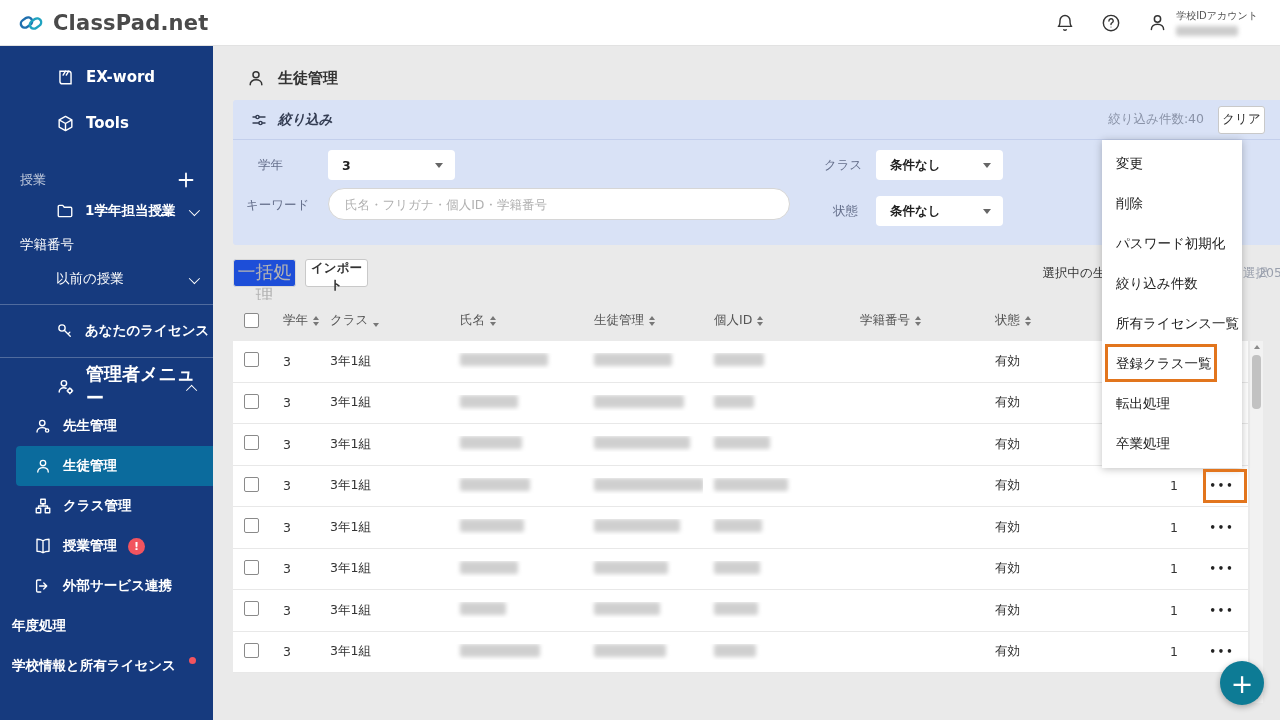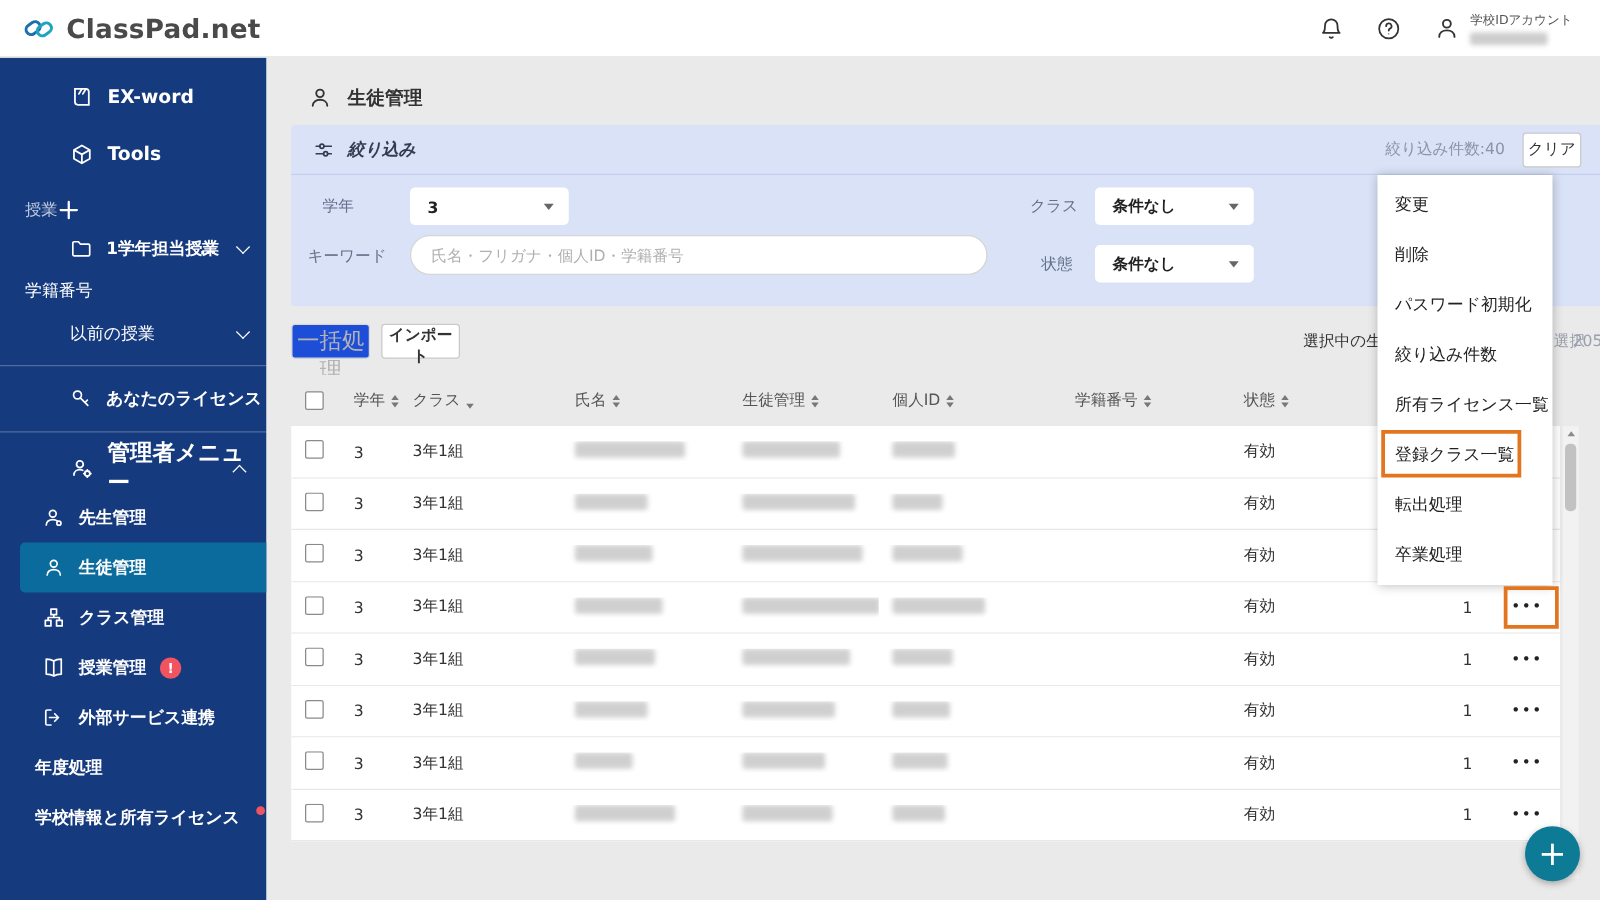--- a/index.html
+++ b/index.html
@@ -16,29 +16,29 @@
   .tb-icon { width:22px; height:22px; display:flex; align-items:center; justify-content:center; cursor:pointer; }
   .account { display:flex; align-items:center; gap:8px; }
   .account-texts { display:flex; flex-direction:column; gap:3px; }
   .account-label { font-size:10px; color:#555; }
   .blurblock { display:inline-block; height:10px; background:#9b9b9b; opacity:.5; filter:blur(2px); border-radius:2px; }
 
   
   .sidebar { position:absolute; left:0; top:46px; width:213px; height:674px; background:#163a7e; color:#fff; z-index:20; }
   .sb-item { display:flex; align-items:center; gap:11px; padding-left:20px; cursor:pointer; position:relative;margin-left:36px; }
   .sb-top { height:30px; margin-top:16px; font-size:15px; font-weight:700; }
-  .sb-label-sec { height:28px; margin-top:16px; font-size:13px; color:rgba(255,255,255,.72); display:flex; align-items:center;
-                  padding:0 18px 0 20px; }
+  .sb-label-sec { height:28px; margin-top:28px; font-size:13px; color:rgba(255,255,255,.72); display:flex; align-items:center;
+                  justify-content:space-between; padding:0 18px 0 20px; }
   .sb-class { height:34px; font-size:13.5px; font-weight:600; }
   .sb-class-plain { height:34px; font-size:13.5px; padding-left:20px; display:flex; align-items:center; cursor:pointer; }
   .sb-divider { height:1px; background:rgba(255,255,255,.25); margin:8px 0; }
   .sb-license { height:36px; font-size:13.5px; font-weight:600; }
   .sb-admin-head { height:40px; font-size:18px; font-weight:700; }
   .sb-sub { height:40px; font-size:13.5px; font-weight:600; padding-left:34px; display:flex; align-items:center; gap:11px; cursor:pointer; position:relative; }
-  .sb-sub.noicon { padding-left:28px; }
+  .sb-sub.noicon { padding-left:12px; }
   .sb-sub.active { background:#0b6b9d; margin-left:16px; padding-left:18px; border-radius:4px 0 0 4px; }
   .sb-right { position:absolute; right:16px; }
   .dots { letter-spacing:2px; font-weight:700; font-size:13px; }
   .chev { width:8px; height:8px; border-right:1.8px solid #fff; border-bottom:1.8px solid #fff; display:inline-block; }
   .chev.down { transform:rotate(45deg) translateY(-2px); }
   .chev.up { transform:rotate(-135deg) translateY(-2px); }
   .badge-alert { width:17px; height:17px; border-radius:50%; background:#f2545f; color:#fff; font-size:11px; font-weight:700;
                  display:inline-flex; align-items:center; justify-content:center; }
   .reddot { width:7px; height:7px; border-radius:50%; background:#f2545f; display:inline-block; margin-left:2px; transform:translateY(-6px); }
 

